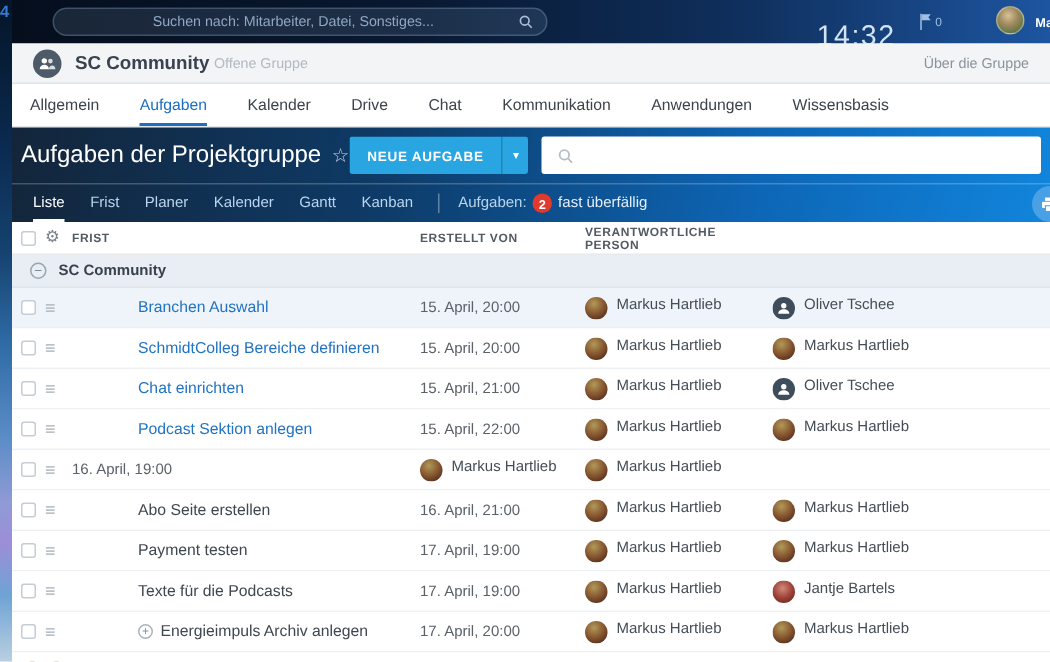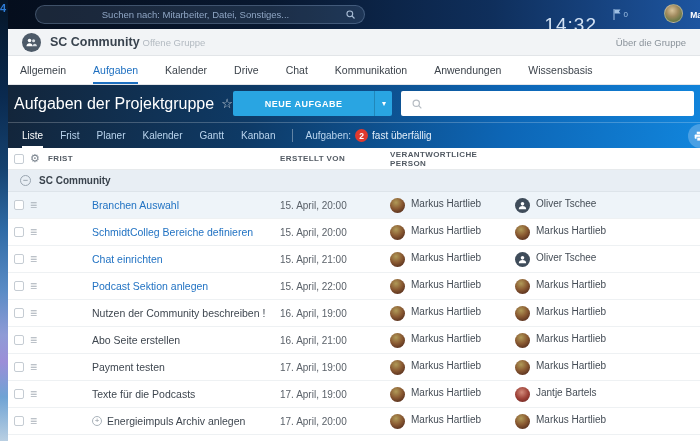--- a/index.html
+++ b/index.html
@@ -53,21 +53,21 @@
 
   
   .band { height:63px;
     background:linear-gradient(100deg,#13253a 0%,#0e3a66 35%,#0d66b6 72%,#1185dc 100%); }
   .band-row1 { height:37px; display:flex; align-items:center; padding:0 6px; }
   .page-title { font-size:16px; font-weight:400; color:#fff; flex:0 0 198px;
     display:flex; align-items:center; gap:7px; white-space:nowrap; }
   .star { font-size:13px; color:rgba(255,255,255,0.75); }
   .new-task-group { display:flex; height:25px; flex:none; border-radius:2px; overflow:hidden; }
   .new-task-btn { background:#29a5e2; color:#fff; font-size:9px; font-weight:bold;
-    letter-spacing:0.5px; border:none; padding:0 32px; cursor:pointer;
+    letter-spacing:0.5px; border:none; padding:0 12px; cursor:pointer;
     font-family:"Liberation Sans",sans-serif; }
   .new-task-caret { background:#29a5e2; border:none; border-left:1px solid rgba(0,0,0,0.18);
     color:#fff; width:18px; font-size:8px; cursor:pointer; }
   .filter-wrap { flex:1; height:25px; background:#fff; border-radius:2px; margin-left:9px;
     display:flex; align-items:center; padding:0 8px 0 10px; }
   .filter-wrap input { flex:1; border:none; outline:none; font-size:10.5px; color:#333;
     font-family:"Liberation Sans",sans-serif; }
   .filter-wrap input::placeholder { color:#9aa2ab; }
   .filter-ico { width:12px; height:12px; color:#b6bcc3; flex:none; }
   .band-row2 { height:26px; border-top:1px solid rgba(255,255,255,0.22); position:relative;
@@ -296,23 +296,20 @@
           <span class="pname">Markus Hartlieb</span>
         </span>
     <span class="tperson">
           <span class="avatar av-markus"></span>
           <span class="pname">Markus Hartlieb</span>
         </span>
   </div>
       <div class="trow grid">
     <span class="cb"></span>
     <span class="handle">≡</span>
-    <span class="tname">
-          <span class="tlabel">Nutzen der Community beschreiben !</span>
-        </span>
     <span class="tdue">16. April, 19:00</span>
     <span class="tperson">
           <span class="avatar av-markus"></span>
           <span class="pname">Markus Hartlieb</span>
         </span>
     <span class="tperson">
           <span class="avatar av-markus"></span>
           <span class="pname">Markus Hartlieb</span>
         </span>
   </div>

